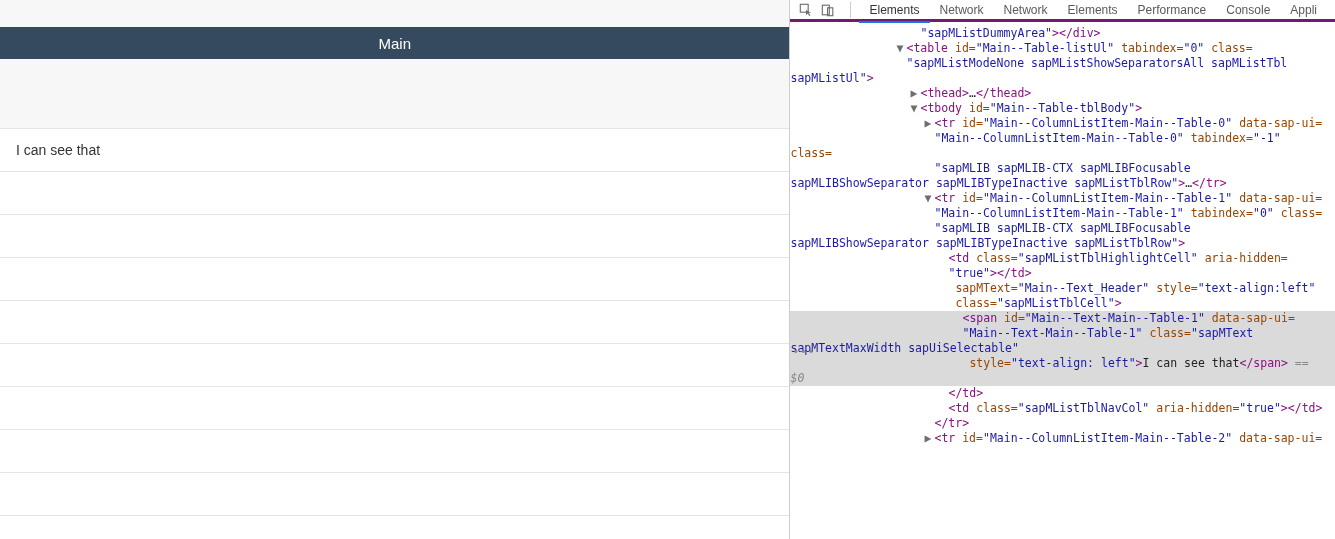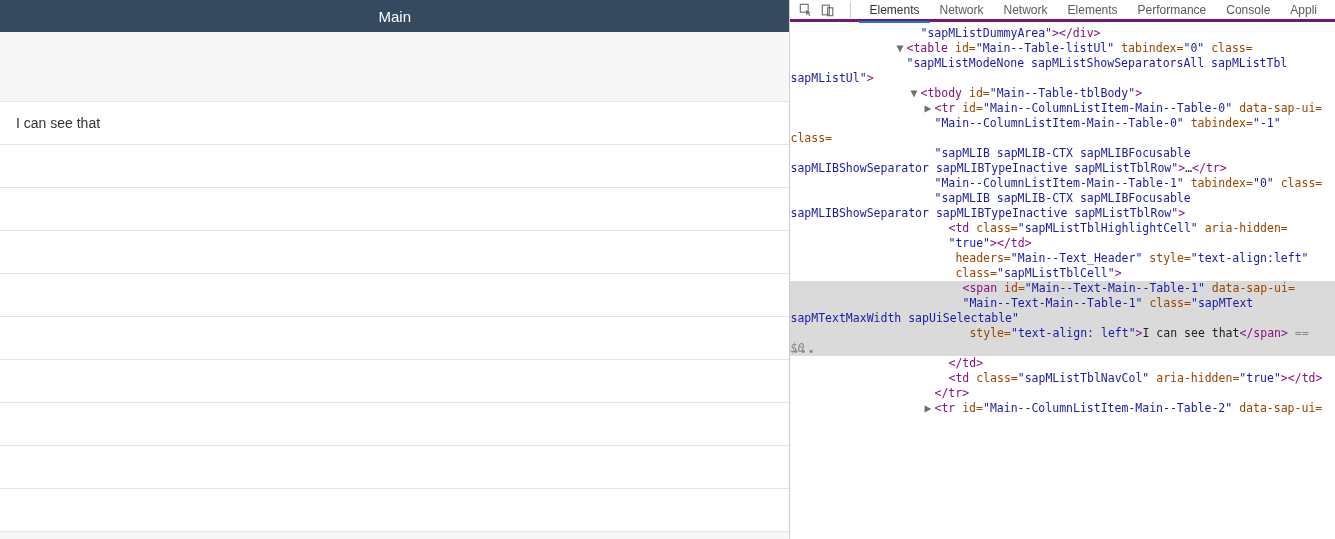--- a/index.html
+++ b/index.html
@@ -19,20 +19,21 @@
 }
 .app-header {
   background: #354a5f;
   color: #fff;
   height: 32px;
   display: flex;
   align-items: center;
   justify-content: center;
   font-size: 15px;
   font-weight: 400;
+  margin-top: 27px;
 }
 .table-area {
   background: #fff;
 }
 .row {
   height: 43px;
   border-bottom: 1px solid #e5e5e5;
   display: flex;
   align-items: center;
   padding-left: 16px;
@@ -164,34 +165,36 @@
   </div>
 
   <div class="dom-tree">
     <span class="gutter-dots" style="top:322px">•••</span>
 
     <div class="line"><span class="ind" style="width:130px"></span><span class="attrval">"sapMListDummyArea"</span><span class="punct">&gt;&lt;/div&gt;</span></div>
 
     <div class="line"><span class="ind" style="width:106px"></span><span class="tri">▼</span><span class="punct"></span><span class="punct">&lt;table </span><span class="attrname">id=</span><span class="attrval">"Main--Table-listUl"</span><span class="attrname"> tabindex=</span><span class="attrval">"0"</span><span class="attrname"> class=</span></div>
     <div class="line"><span class="ind" style="width:116px"></span><span class="attrval">"sapMListModeNone sapMListShowSeparatorsAll sapMListTbl sapMListUl"</span><span class="punct">&gt;</span></div>
 
+    <div class="line"><span class="ind" style="width:120px"></span><span class="tri">▶</span><span class="punct">&lt;thead&gt;</span><span class="txt">…</span><span class="punct">&lt;/thead&gt;</span></div>
 
     <div class="line"><span class="ind" style="width:120px"></span><span class="tri">▼</span><span class="punct">&lt;tbody </span><span class="attrname">id=</span><span class="attrval">"Main--Table-tblBody"</span><span class="punct">&gt;</span></div>
 
     <div class="line"><span class="ind" style="width:134px"></span><span class="tri">▶</span><span class="punct">&lt;tr </span><span class="attrname">id=</span><span class="attrval">"Main--ColumnListItem-Main--Table-0"</span><span class="attrname"> data-sap-ui=</span></div>
     <div class="line"><span class="ind" style="width:144px"></span><span class="attrval">"Main--ColumnListItem-Main--Table-0"</span><span class="attrname"> tabindex=</span><span class="attrval">"-1"</span><span class="attrname"> class=</span></div>
     <div class="line"><span class="ind" style="width:144px"></span><span class="attrval">"sapMLIB sapMLIB-CTX sapMLIBFocusable sapMLIBShowSeparator sapMLIBTypeInactive sapMListTblRow"</span><span class="punct">&gt;</span><span class="txt">…</span><span class="punct">&lt;/tr&gt;</span></div>
 
+    <div class="line"><span class="ind" style="width:134px"></span><span class="tri">▼</span><span class="punct">&lt;tr </span><span class="attrname">id=</span><span class="attrval">"Main--ColumnListItem-Main--Table-1"</span><span class="attrname"> data-sap-ui=</span></div>
     <div class="line"><span class="ind" style="width:144px"></span><span class="attrval">"Main--ColumnListItem-Main--Table-1"</span><span class="attrname"> tabindex=</span><span class="attrval">"0"</span><span class="attrname"> class=</span></div>
     <div class="line"><span class="ind" style="width:144px"></span><span class="attrval">"sapMLIB sapMLIB-CTX sapMLIBFocusable sapMLIBShowSeparator sapMLIBTypeInactive sapMListTblRow"</span><span class="punct">&gt;</span></div>
 
     <div class="line"><span class="ind" style="width:158px"></span><span class="punct">&lt;td </span><span class="attrname">class=</span><span class="attrval">"sapMListTblHighlightCell"</span><span class="attrname"> aria-hidden=</span></div>
     <div class="line"><span class="ind" style="width:158px"></span><span class="attrval">"true"</span><span class="punct">&gt;</span><span class="punct">&lt;/td&gt;</span></div>
 
-    <div class="line"><span class="ind" style="width:158px"></span><span class="attrname"> headers=</span><span class="attrval">"Main--Text_Header"</span><span class="attrname"> style=</span><span class="attrval">"text-align:left"</span></div>
+    <div class="line"><span class="ind" style="width:158px"></span><span class="attrname"> sapMText=</span><span class="attrval">"Main--Text_Header"</span><span class="attrname"> style=</span><span class="attrval">"text-align:left"</span></div>
     <div class="line"><span class="ind" style="width:158px"></span><span class="attrname"> class=</span><span class="attrval">"sapMListTblCell"</span><span class="punct">&gt;</span></div>
 
     <div class="line highlight"><span class="ind" style="width:172px"></span><span class="punct">&lt;span </span><span class="attrname">id=</span><span class="attrval">"Main--Text-Main--Table-1"</span><span class="attrname"> data-sap-ui=</span></div>
     <div class="line highlight"><span class="ind" style="width:172px"></span><span class="attrval">"Main--Text-Main--Table-1"</span><span class="attrname"> class=</span><span class="attrval">"sapMText sapMTextMaxWidth sapUiSelectable"</span></div>
     <div class="line highlight"><span class="ind" style="width:172px"></span><span class="attrname"> style=</span><span class="attrval">"text-align: left"</span><span class="punct">&gt;</span><span class="txt">I can see that</span><span class="punct">&lt;/span&gt;</span><span class="sel"> == $0</span></div>
 
     <div class="line"><span class="ind" style="width:158px"></span><span class="punct">&lt;/td&gt;</span></div>
 
     <div class="line"><span class="ind" style="width:158px"></span><span class="punct">&lt;td </span><span class="attrname">class=</span><span class="attrval">"sapMListTblNavCol"</span><span class="attrname"> aria-hidden=</span><span class="attrval">"true"</span><span class="punct">&gt;</span><span class="punct">&lt;/td&gt;</span></div>
 

